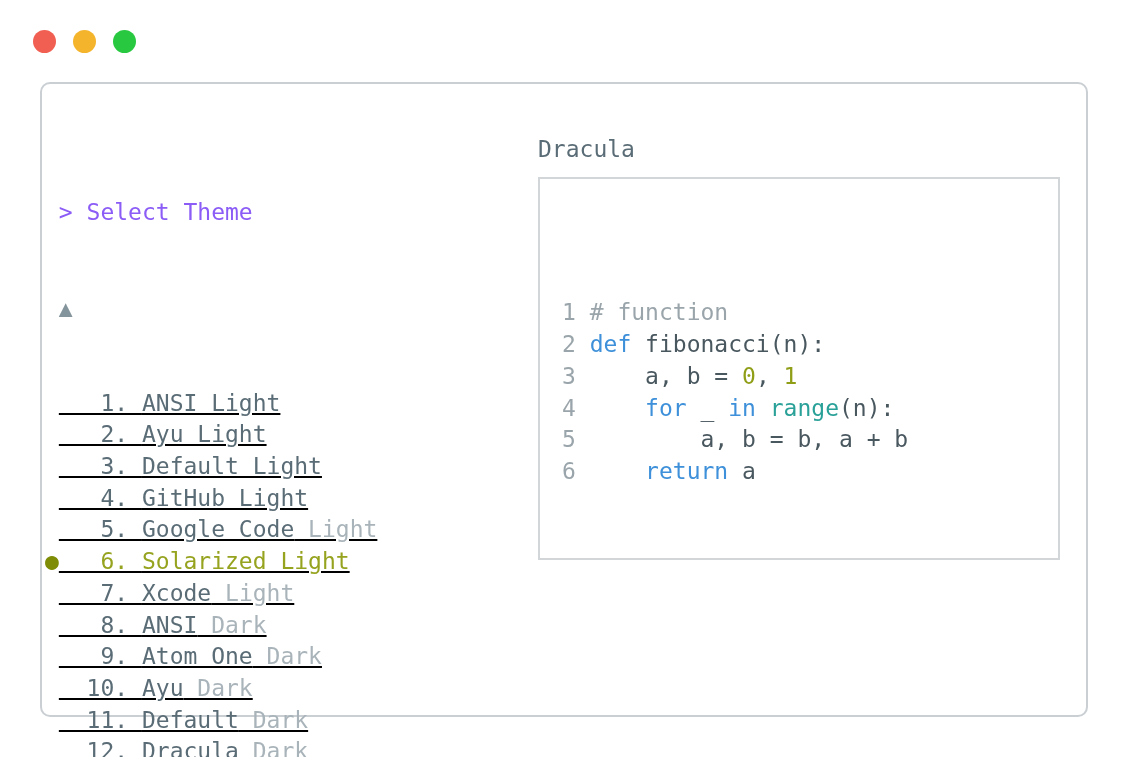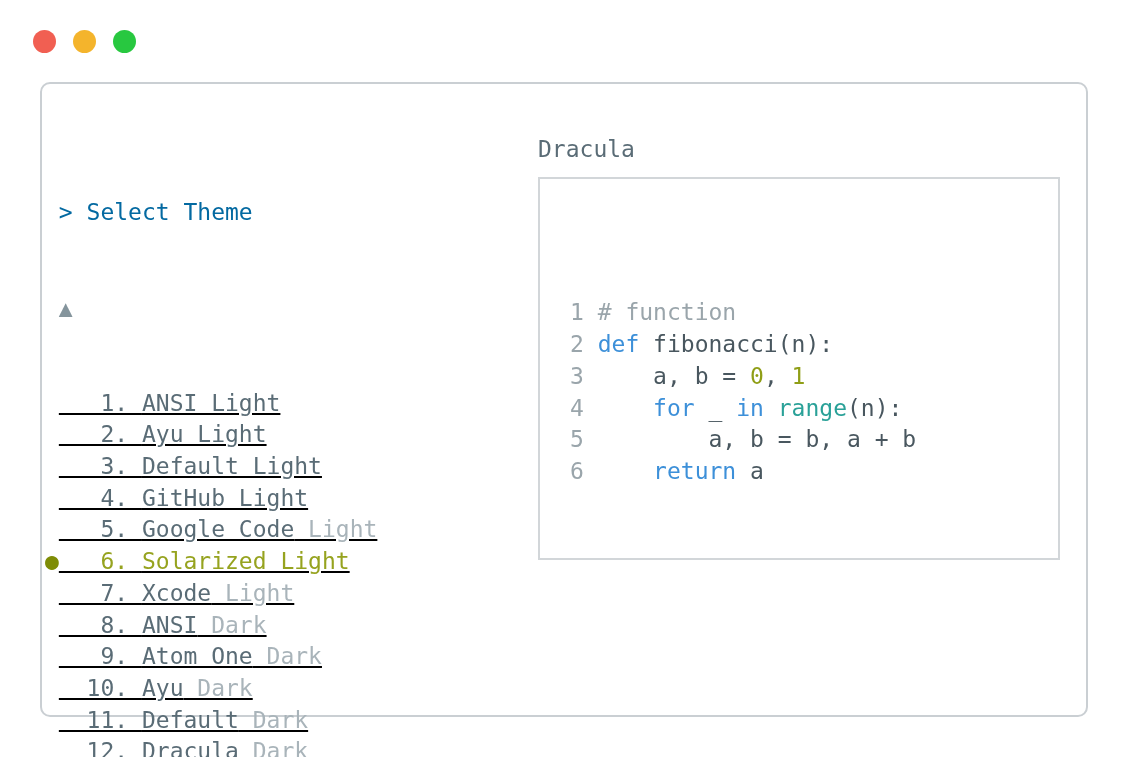--- a/index.html
+++ b/index.html
@@ -24,37 +24,37 @@
 
   .trow { white-space:pre;text-decoration:underline; }
   .trow .bcol { display:inline-block; width:13.85px; }
 
   .preview-title { position:absolute; left:538px; top:134px; color:#5a6c76; }
   .preview-box {
     position:absolute; left:538px; top:177px; width:522px; height:383px;
     border:2px solid #d2d6d9; background:#ffffff; overflow:hidden;
     padding:55px 12px 0 22px;
   }
-  .code-line { white-space:pre;margin-left:8px; }
+  .code-line { white-space:pre; }
   .code-spacer { height:24px; }
   .lnum { color:#9aa5ab; }
 </style>
 </head>
 <body>
 
 <div class="traffic" id="traffic">
     <span class="dot" style="background: rgb(241, 95, 82);"></span>
     <span class="dot" style="background: rgb(244, 180, 44);"></span>
     <span class="dot" style="background: rgb(40, 200, 64);"></span>
   </div>
 
 <div class="panel"></div>
 
 <div class="left-block mono">
-  <div class="line prompt-line pad1" style="color: #0369a1;">&gt; Select Theme</div>
+  <div class="line prompt-line pad1" style="color: #8b5cf6;">&gt; Select Theme</div>
   <div class="line arrow-up pad1" style="color: rgb(132, 148, 156);">▲</div>
   <div id="theme-list"><div class="trow"><span class="bcol" style="color: rgb(126, 140, 5);"> </span><span style="color: rgb(90, 108, 118);">   1. </span><span style="color: rgb(90, 108, 118);">ANSI Light</span><span style="color: rgb(169, 180, 186);"></span></div><div class="trow"><span class="bcol" style="color: rgb(126, 140, 5);"> </span><span style="color: rgb(90, 108, 118);">   2. </span><span style="color: rgb(90, 108, 118);">Ayu Light</span><span style="color: rgb(169, 180, 186);"></span></div><div class="trow"><span class="bcol" style="color: rgb(126, 140, 5);"> </span><span style="color: rgb(90, 108, 118);">   3. </span><span style="color: rgb(90, 108, 118);">Default Light</span><span style="color: rgb(169, 180, 186);"></span></div><div class="trow"><span class="bcol" style="color: rgb(126, 140, 5);"> </span><span style="color: rgb(90, 108, 118);">   4. </span><span style="color: rgb(90, 108, 118);">GitHub Light</span><span style="color: rgb(169, 180, 186);"></span></div><div class="trow"><span class="bcol" style="color: rgb(126, 140, 5);"> </span><span style="color: rgb(90, 108, 118);">   5. </span><span style="color: rgb(90, 108, 118);">Google Code</span><span style="color: rgb(169, 180, 186);"> Light</span></div><div class="trow"><span class="bcol" style="color: rgb(126, 140, 5);">●</span><span style="color: rgb(150, 163, 31);">   6. </span><span style="color: rgb(150, 163, 31);">Solarized Light</span><span style="color: rgb(169, 180, 186);"></span></div><div class="trow"><span class="bcol" style="color: rgb(126, 140, 5);"> </span><span style="color: rgb(90, 108, 118);">   7. </span><span style="color: rgb(90, 108, 118);">Xcode</span><span style="color: rgb(169, 180, 186);"> Light</span></div><div class="trow"><span class="bcol" style="color: rgb(126, 140, 5);"> </span><span style="color: rgb(90, 108, 118);">   8. </span><span style="color: rgb(90, 108, 118);">ANSI</span><span style="color: rgb(169, 180, 186);"> Dark</span></div><div class="trow"><span class="bcol" style="color: rgb(126, 140, 5);"> </span><span style="color: rgb(90, 108, 118);">   9. </span><span style="color: rgb(90, 108, 118);">Atom One</span><span style="color: rgb(169, 180, 186);"> Dark</span></div><div class="trow"><span class="bcol" style="color: rgb(126, 140, 5);"> </span><span style="color: rgb(90, 108, 118);">  10. </span><span style="color: rgb(90, 108, 118);">Ayu</span><span style="color: rgb(169, 180, 186);"> Dark</span></div><div class="trow"><span class="bcol" style="color: rgb(126, 140, 5);"> </span><span style="color: rgb(90, 108, 118);">  11. </span><span style="color: rgb(90, 108, 118);">Default</span><span style="color: rgb(169, 180, 186);"> Dark</span></div><div class="trow"><span class="bcol" style="color: rgb(126, 140, 5);"> </span><span style="color: rgb(90, 108, 118);">  12. </span><span style="color: rgb(90, 108, 118);">Dracula</span><span style="color: rgb(169, 180, 186);"> Dark</span></div></div>
   
   
   
 </div>
 
 <div class="preview-title mono">Dracula</div>
 
 <div class="preview-box mono">

